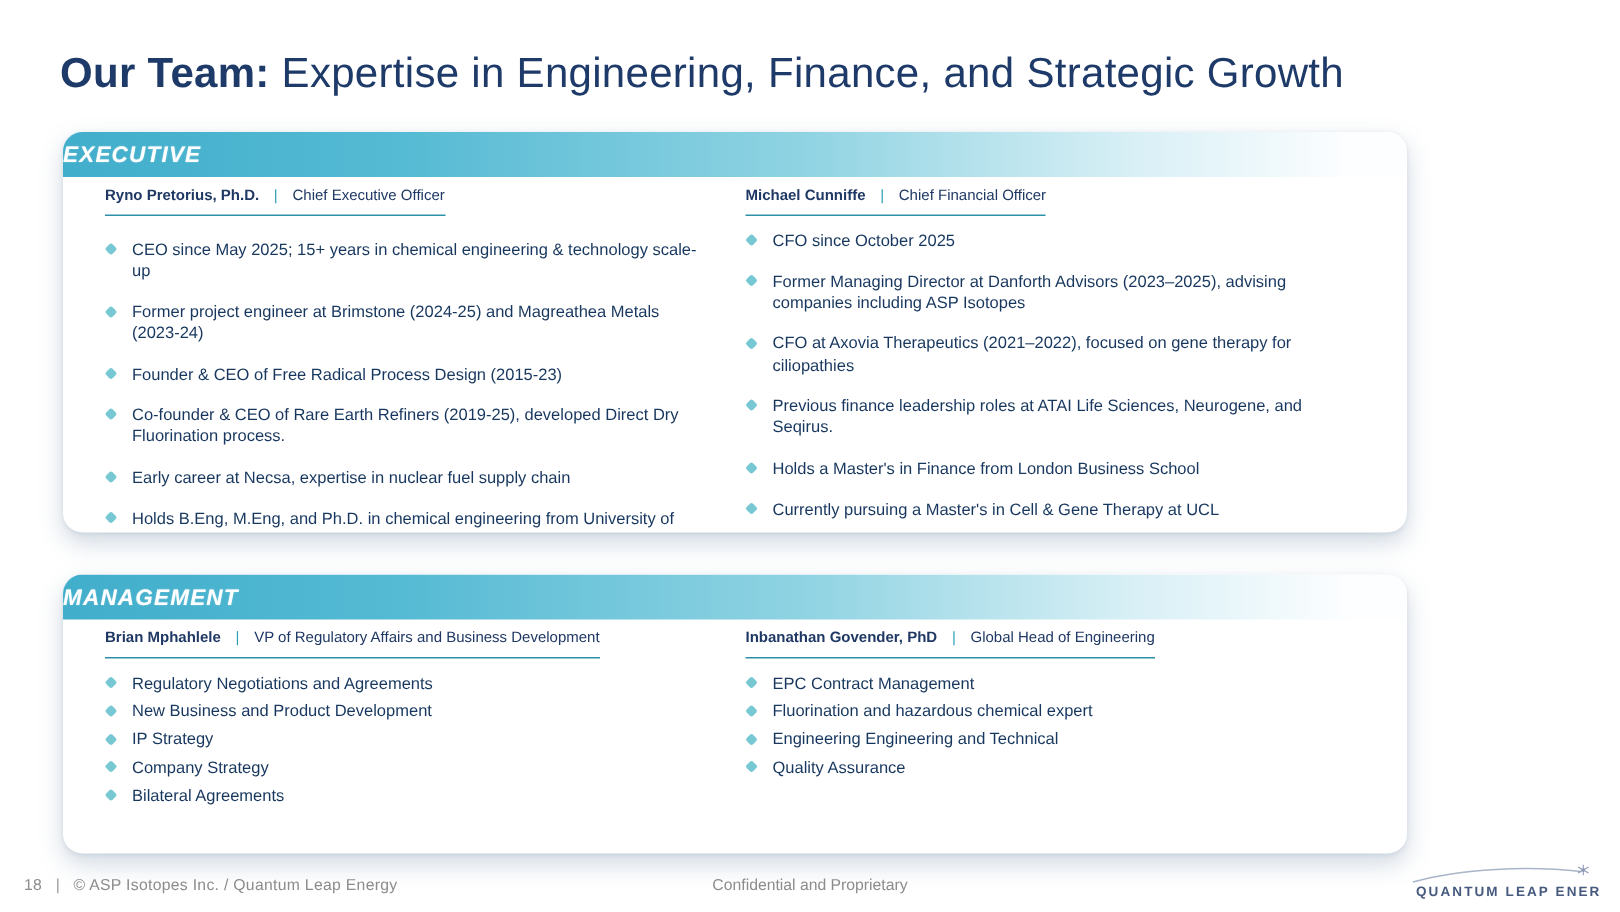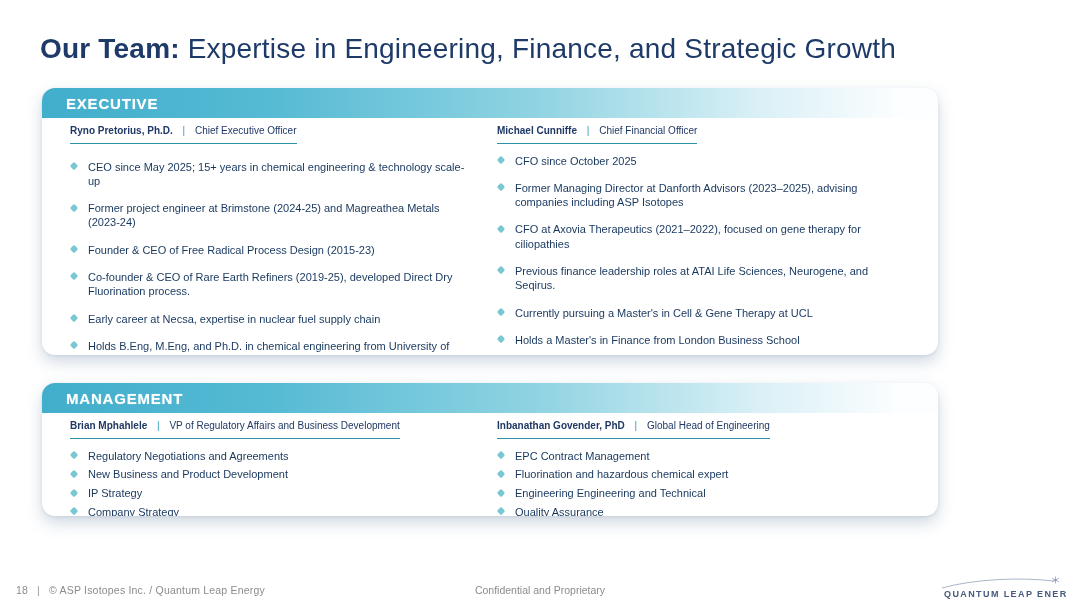--- a/index.html
+++ b/index.html
@@ -23,26 +23,26 @@
   .slide-title .rest { font-weight:400; }
 
   
   .card {
     position:absolute; left:42px; width:896px;
     background:#ffffff; border-radius:13px;
     box-shadow:0 7px 16px rgba(90,120,150,0.28), 0 1px 3px rgba(90,120,150,0.15);
     overflow:hidden;
   }
   .card.exec { top:88px; height:267px; }
-  .card.mgmt { top:383px; height:133px; }
+  .card.mgmt { top:383px; height:186px; }
 
   .band {
     height:30px; width:100%;
     background:linear-gradient(90deg,#41AECB 0%, #55BAD4 25%, #8FD3E2 55%, #D9F0F6 80%, #FDFEFF 96%);
-    display:flex; align-items:center; padding-left:24px;
+    display:flex; align-items:center; font-style:italic;
   }
   .band-label {
     color:#ffffff; font-weight:700; font-size:15px; letter-spacing:0.8px;
     text-shadow:0 0 1px rgba(255,255,255,0.5);
   }
 
   .cols { display:flex; padding:7px 28px 0 28px; gap:14px; }
   .person { width:425px; }
 
   .person-heading {
@@ -163,25 +163,25 @@
             <li>
               <span class="bullet-icon"></span>
               <span class="bullet-text">CFO at Axovia Therapeutics (2021–2022), focused on gene therapy for ciliopathies</span>
             </li>
             <li>
               <span class="bullet-icon"></span>
               <span class="bullet-text">Previous finance leadership roles at ATAI Life Sciences, Neurogene, and Seqirus.</span>
             </li>
             <li>
               <span class="bullet-icon"></span>
+              <span class="bullet-text">Holds a Master's in Finance from London Business School</span>
+            </li>
+            <li>
+              <span class="bullet-icon"></span>
               <span class="bullet-text">Currently pursuing a Master's in Cell &amp; Gene Therapy at UCL</span>
-            </li>
-            <li>
-              <span class="bullet-icon"></span>
-              <span class="bullet-text">Holds a Master's in Finance from London Business School</span>
             </li>
           </ul>
       </div>
 
     </div>
   </div>
 
   <div class="card mgmt">
     <div class="band">
       <span class="band-label">MANAGEMENT</span>

